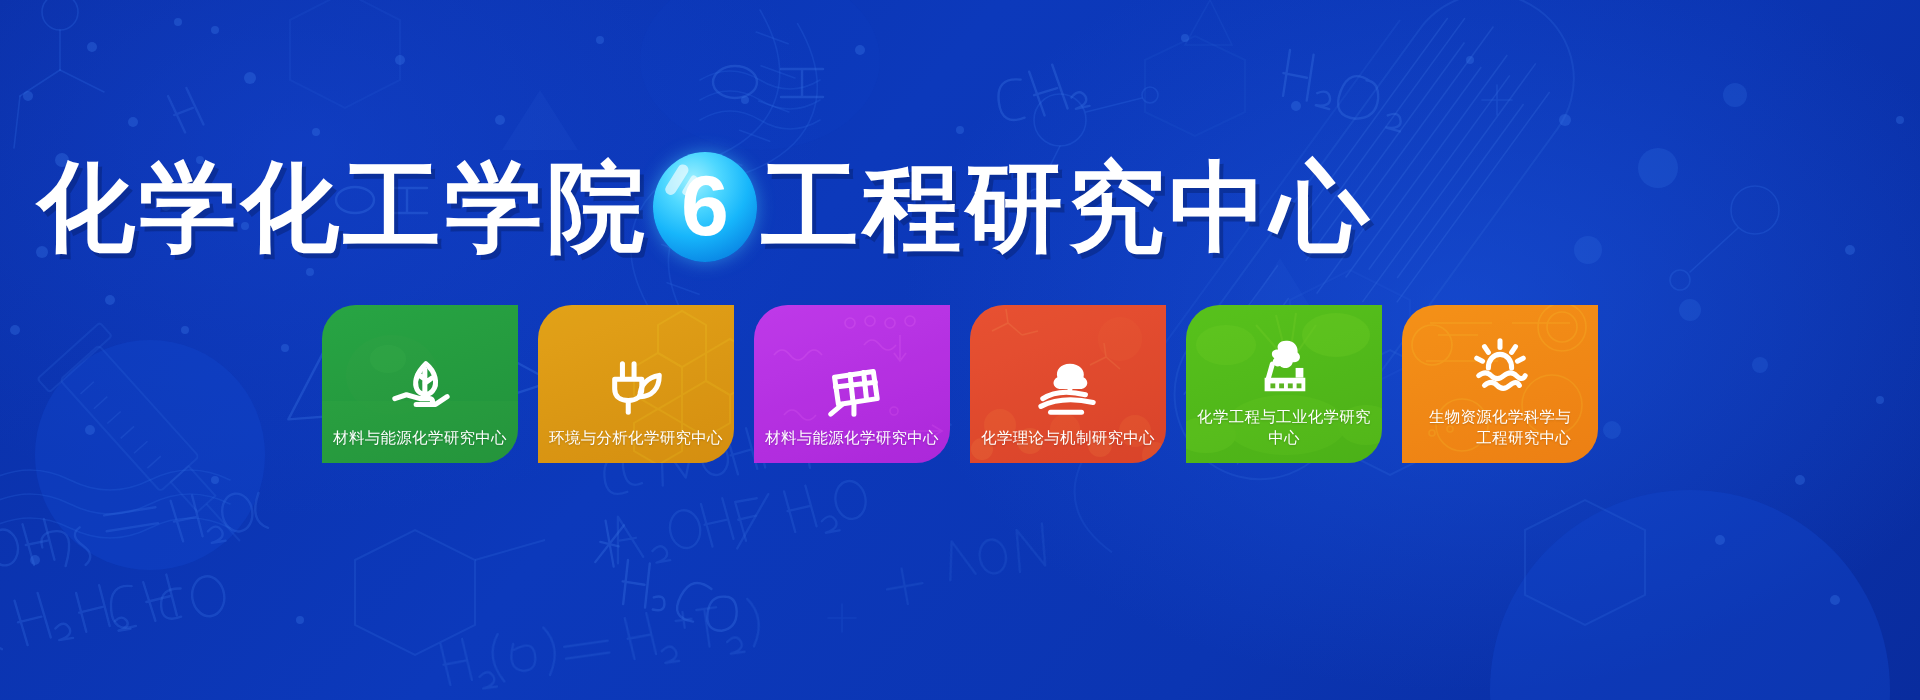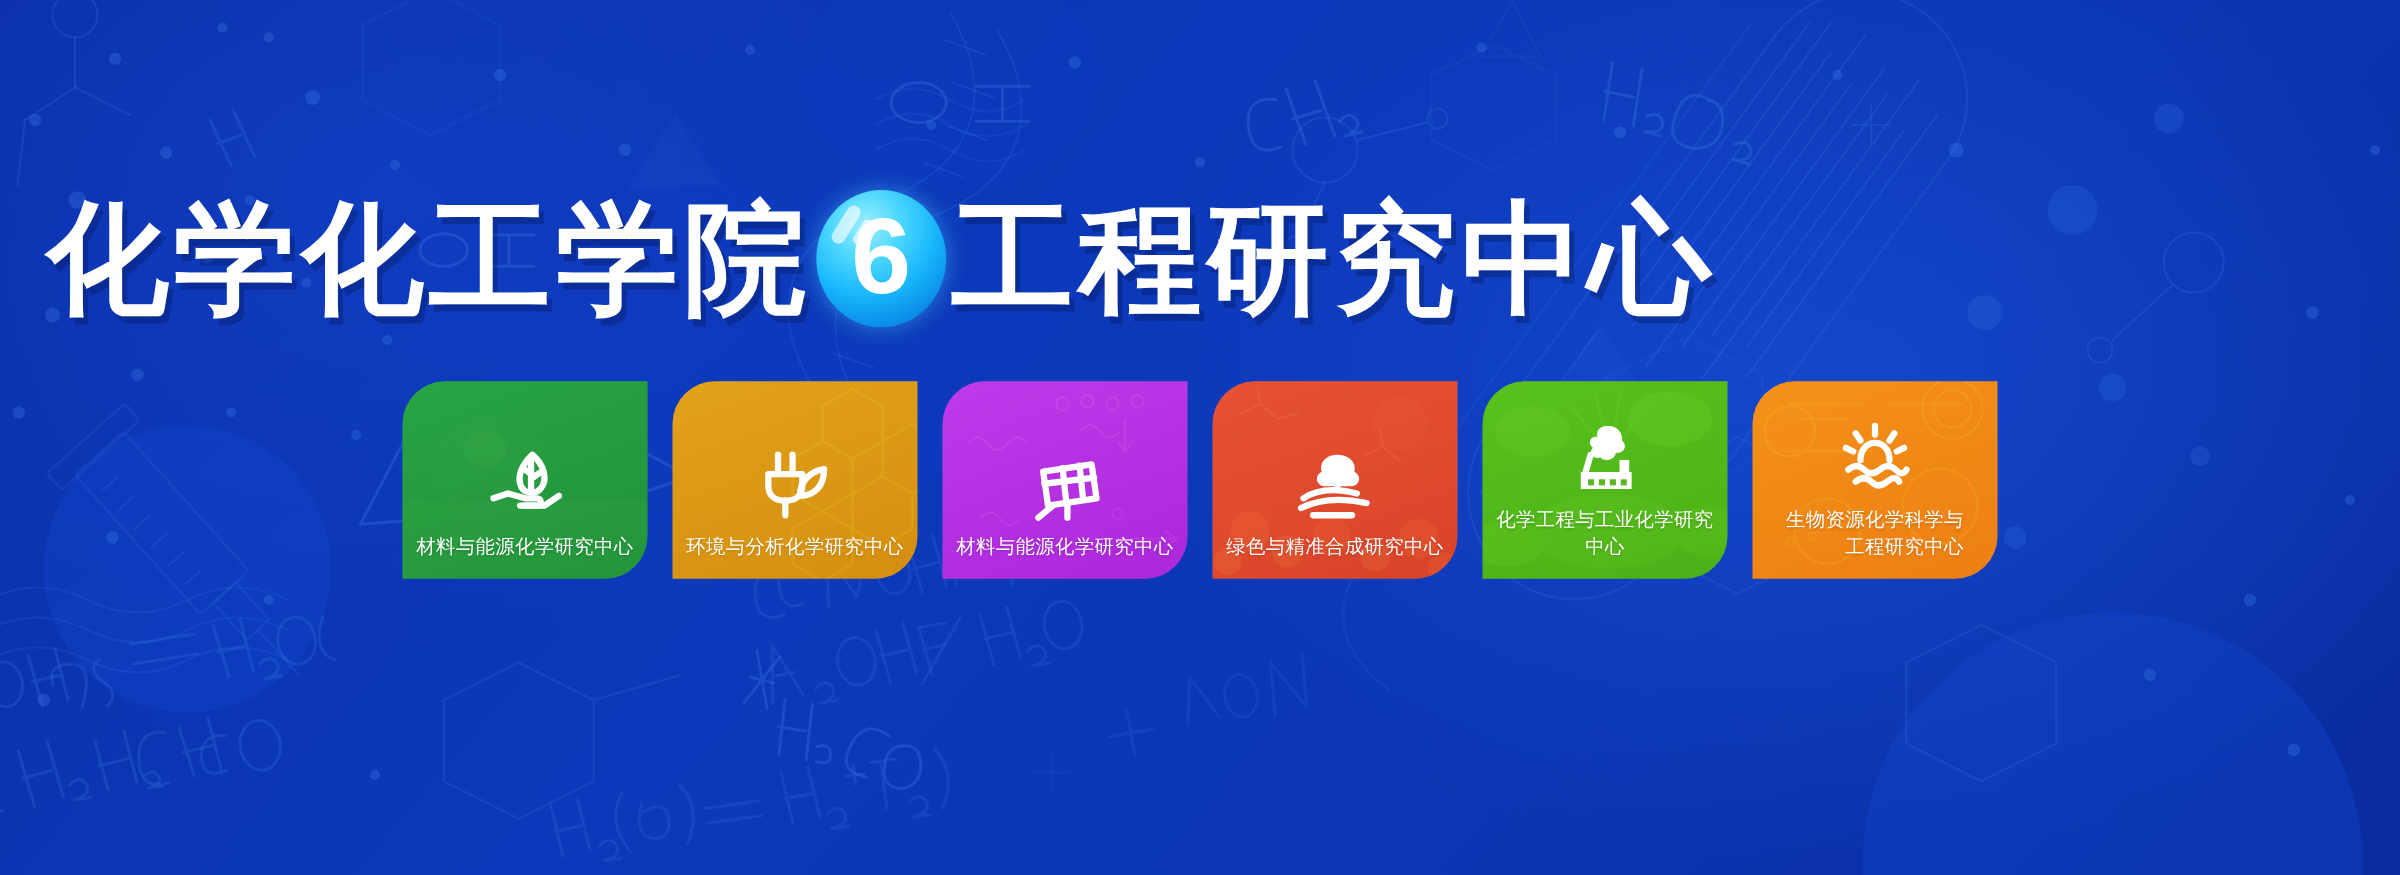--- a/index.html
+++ b/index.html
@@ -473,21 +473,21 @@
       </svg>
       <span class="card-ico">
         <svg viewBox="0 0 64 64">
           <path class="fl" d="M34 8 C24 8 19 15 21 22 C15 25 16 33 23 34 L46 34 C53 33 54 25 48 22 C50 15 44 8 34 8 Z"></path>
           <path class="ln" d="M34 34 L34 14 M34 22 L28 17 M34 26 L41 21" stroke-width="3.4"></path>
           <path class="ln" d="M6 44 C18 36 34 36 50 40" stroke-width="5"></path>
           <path class="ln" d="M4 52 C20 44 40 44 58 48" stroke-width="5"></path>
           <path class="ln" d="M14 58 L46 58" stroke-width="4.4"></path>
         </svg>
       </span>
-      <span class="card-lbl">绿色与精准合成研究中心</span>
+      <span class="card-lbl">化学理论与机制研究中心</span>
     </div>
 
     <div class="card" style="background:linear-gradient(160deg,#63bd24 0%,#55aa1e 100%);">
       <svg class="card-tex" viewBox="0 0 196 158" preserveAspectRatio="none">
         <rect width="196" height="158" fill="#4d9c1c"></rect>
         <g opacity=".55">
           <ellipse cx="40" cy="40" rx="30" ry="20" fill="#86d054"></ellipse>
           <ellipse cx="150" cy="30" rx="34" ry="22" fill="#93d863"></ellipse>
           <ellipse cx="100" cy="120" rx="60" ry="30" fill="#7cc847"></ellipse>
           <ellipse cx="20" cy="130" rx="30" ry="18" fill="#8fd45e"></ellipse>

